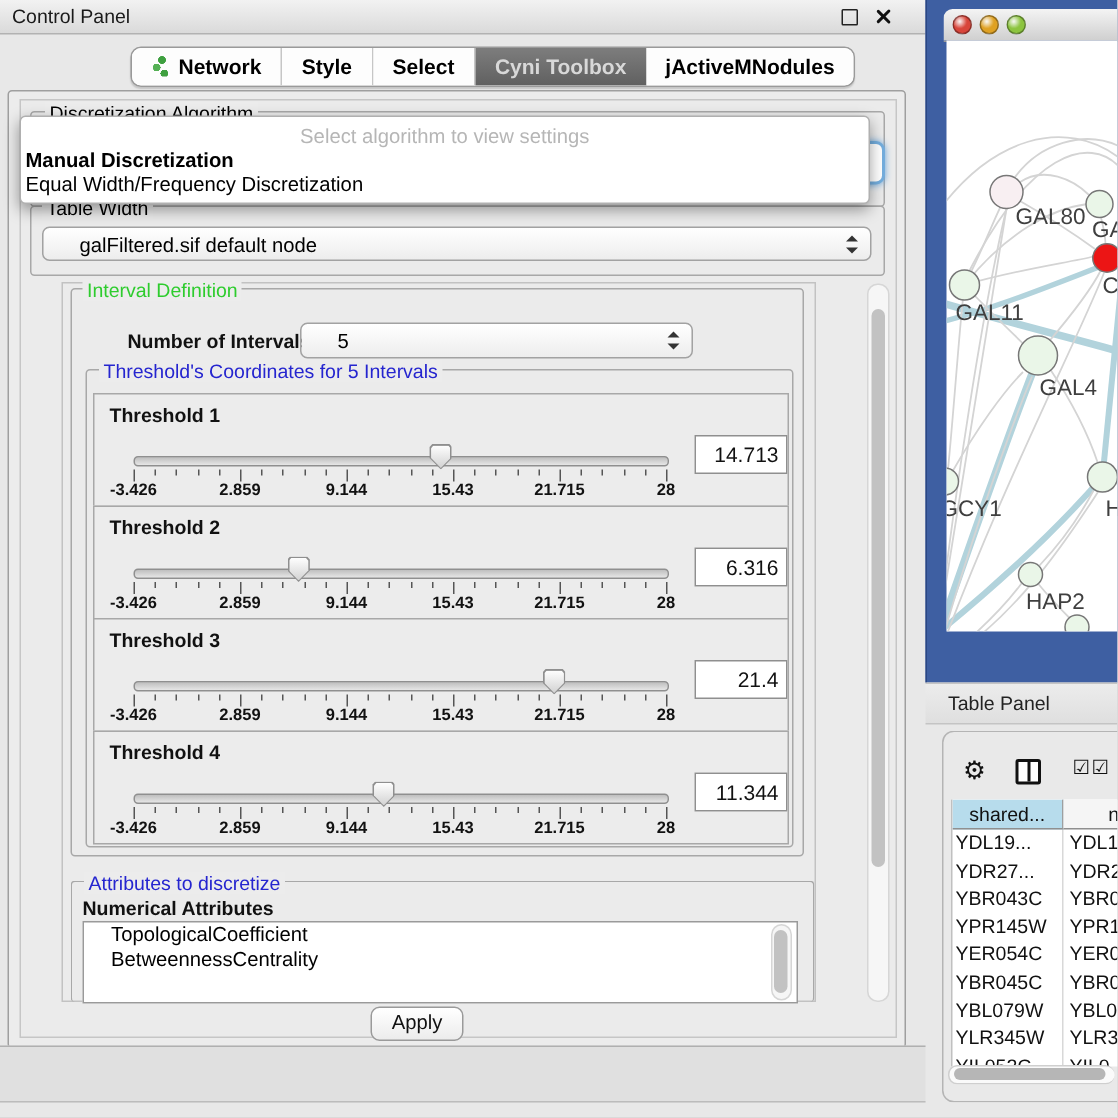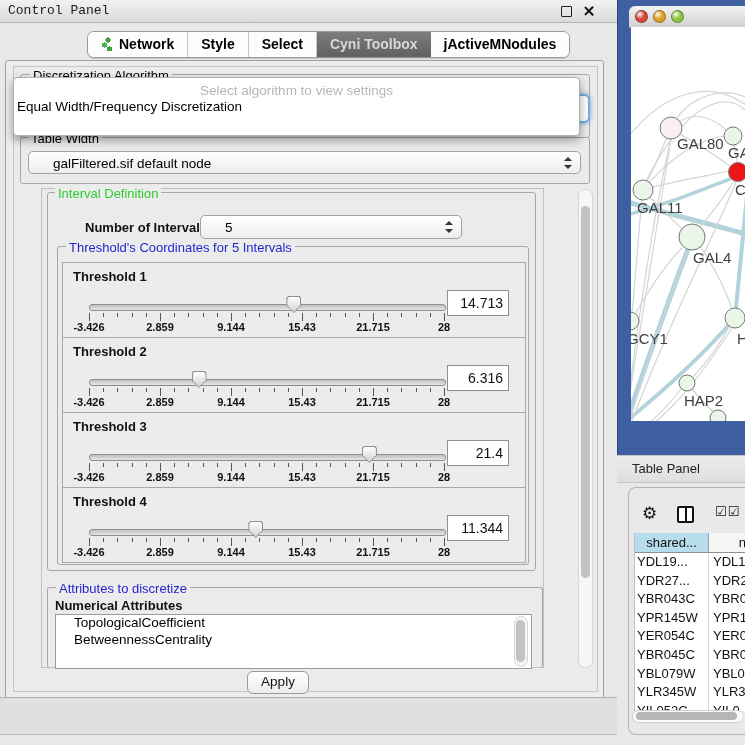--- a/index.html
+++ b/index.html
@@ -2,21 +2,21 @@
 <html><head>
 <meta charset="utf-8">
 <style>
   html,body{margin:0;padding:0;background:#cfcfcf;}
   #page{position:relative;width:745px;height:745px;overflow:hidden;background:#e8e8e8;
         font-family:"Liberation Sans","DejaVu Sans",sans-serif;font-size:13px;color:#111;}
   .a{position:absolute;}
   
   #titlebar{left:0;top:0;width:617px;height:22px;background:linear-gradient(#f2f2f2,#dadada);
             border-bottom:1px solid #b2b2b2;}
-  #titlebar .t{position:absolute;left:8px;top:3px;font-size:13px;color:#1a1a1a;font-family:Liberation Mono, monospace;}
+  #titlebar .t{position:absolute;left:8px;top:3px;font-size:13px;color:#1a1a1a;}
   #floatBtn{position:absolute;left:561px;top:6px;width:9px;height:9px;border:1.5px solid #222;border-radius:1px;background:transparent;}
   #closeBtn{position:absolute;left:583px;top:5px;width:12px;height:12px;}
   #closeBtn:before,#closeBtn:after{content:"";position:absolute;left:5px;top:0;width:2.4px;height:12px;background:#111;border-radius:1px;}
   #closeBtn:before{transform:rotate(45deg);} #closeBtn:after{transform:rotate(-45deg);}
   
   .tabbar{display:flex;border:1px solid #9a9a9a;border-radius:7px;overflow:hidden;background:#fdfdfd;
           box-shadow:0 1px 1px rgba(0,0,0,.15);}
   .tab{padding:4px 13px 5px 13px;font-size:14px;font-weight:700;color:#000;background:#fdfdfd;
        border-right:1px solid #c6c6c6;white-space:nowrap;display:flex;align-items:center;gap:5px;}
   .tab:last-child{border-right:none;}
@@ -50,21 +50,21 @@
   .tbox{position:absolute;left:62px;width:462px;height:74px;border:1px solid #a8a8a8;background:#ececec;}
   .tlabel{position:absolute;left:10px;top:6px;font-size:13px;font-weight:700;text-align:center;}
   .track{position:absolute;left:26px;top:41px;width:355px;height:5px;border:1px solid #8f8f8f;border-radius:3px;
          background:linear-gradient(#bfbfbf,#e6e6e6);}
   .thumbO{position:absolute;top:33px;width:15px;height:17px;background:#8f8f8f;
           clip-path:polygon(12% 0,88% 0,100% 12%,100% 55%,50% 100%,0 55%,0 12%);}
   .thumbI{position:absolute;left:1px;top:1px;width:13px;height:15px;background:linear-gradient(#fefefe,#d2d2d2);
           clip-path:polygon(12% 0,88% 0,100% 12%,100% 55%,50% 100%,0 55%,0 12%);}
   .tick{position:absolute;width:1px;background:#555;}
   .tklb{position:absolute;transform:translateX(-50%);font-size:11px;font-weight:700;color:#111;top:58px;}
-  .vbox{position:absolute;right:16px;top:27px;width:55px;height:24px;background:#fff;border:1px solid #8f8f8f;
+  .vbox{position:absolute;right:0;top:27px;width:55px;height:24px;background:#fff;border:1px solid #8f8f8f;
         font-size:14px;text-align:right;line-height:24px;padding-right:5px;}
   
   #attrList{left:55px;top:614px;width:475px;height:53px;background:#fff;border:1px solid #9a9a9a;overflow:hidden;}
   .attr-item{padding:1px 0 1px 18px;font-size:13.5px;line-height:14.5px;color:#000;}
   .vsb{background:#f6f6f6;border:1px solid #d6d6d6;border-radius:7px;}
   .vsb .th{position:absolute;left:1px;width:9px;background:#c2c2c2;border-radius:5px;}
   
   #applyBtn{left:247px;top:671px;width:60px;height:21px;border:1px solid #9a9a9a;border-radius:6px;
             background:linear-gradient(#fff,#ececec);text-align:center;line-height:20px;font-size:13.5px;}
   #bottomStrip{left:0;top:697px;width:617px;height:36px;background:#e0e0e0;border-top:1px solid #b0b0b0;border-bottom:1px solid #bcbcbc;}
@@ -115,20 +115,21 @@
   <div class="a" id="outerPanel"></div>
   <div class="a" id="innerPanel"></div>
 
   <div class="a group" style="left:20px;top:74px;width:568px;height:62px;"></div>
   <div class="gtitle" style="left:30px;top:68px;">Discretization Algorithm</div>
   <div class="a" id="algoCombo"></div>
 
   <div class="a" id="popup">
     <div class="ph">Select algorithm to view settings</div>
     <div id="popupItems">
+        <div class="it b">Manual Discretization</div>
         <div class="it">Equal Width/Frequency Discretization</div>
       </div>
   </div>
 
   <div class="a group" style="left:20px;top:137px;width:568px;height:45px;"></div>
   <div class="gtitle" style="left:28px;top:131px;">Table Width</div>
   <div class="a combo" style="left:28px;top:151px;width:553px;height:23px;">
     <span>galFiltered.sif default node</span>
     <span class="stepper">
         <span class="up"></span>

